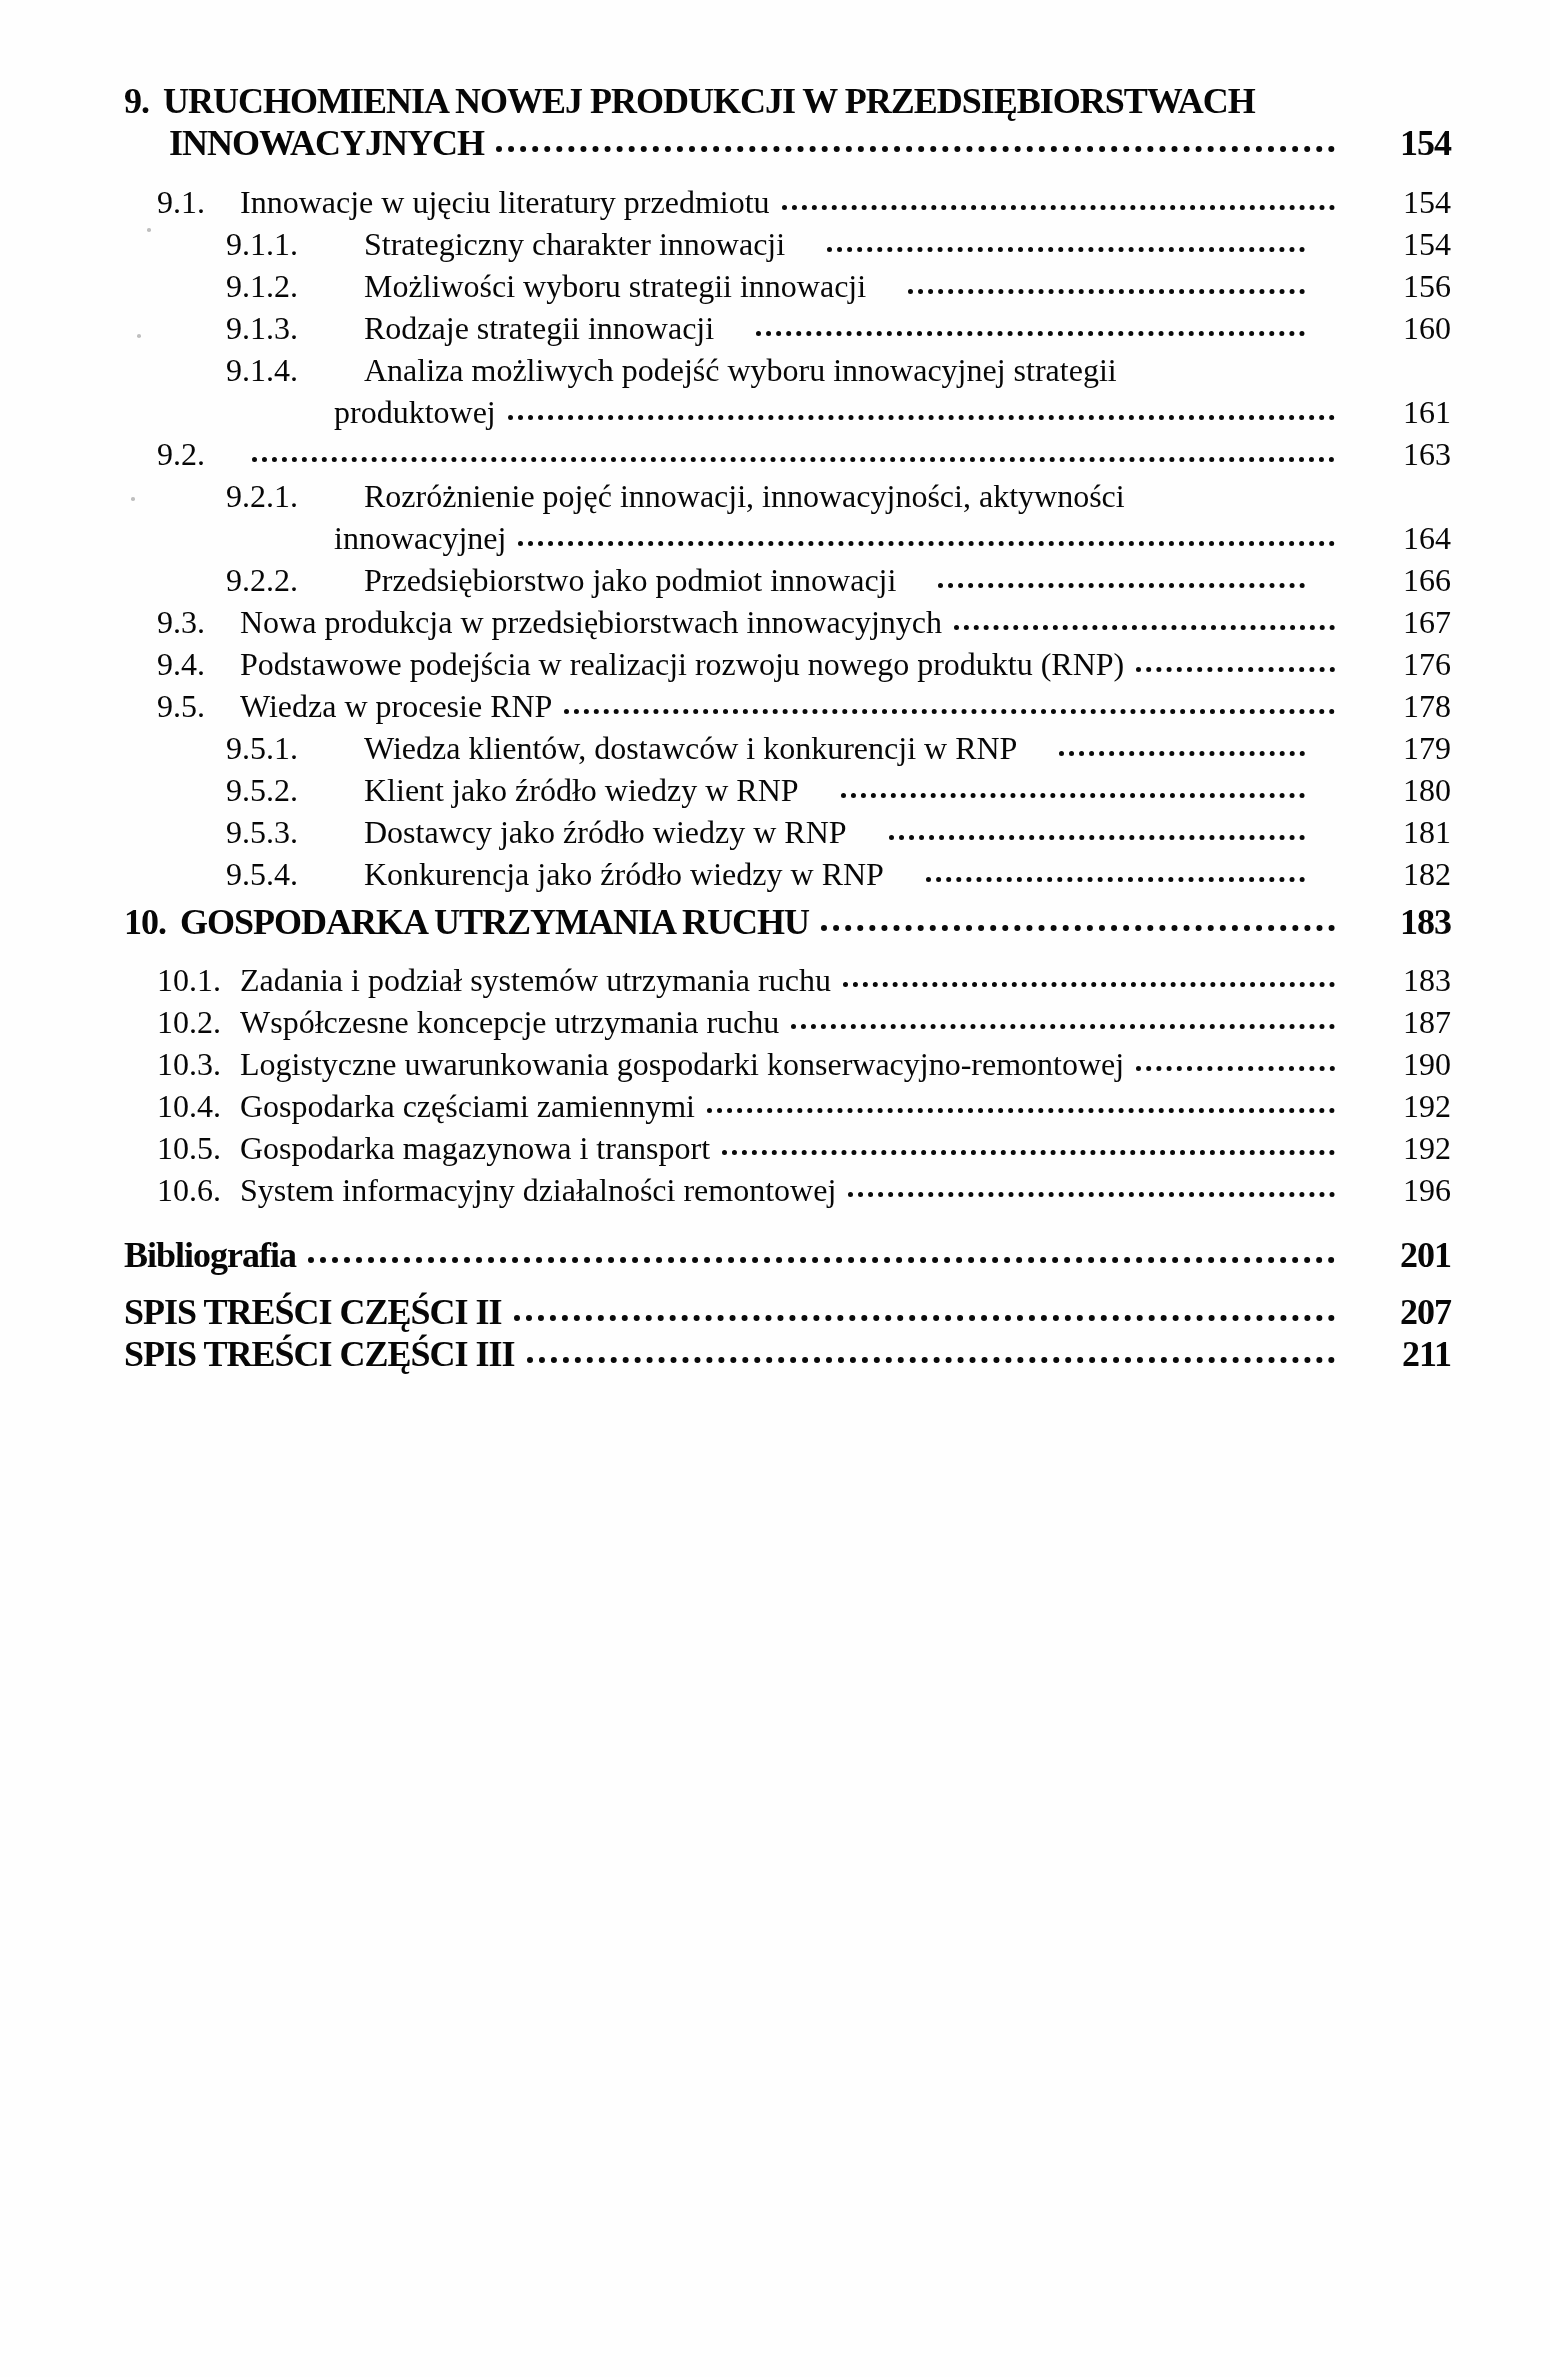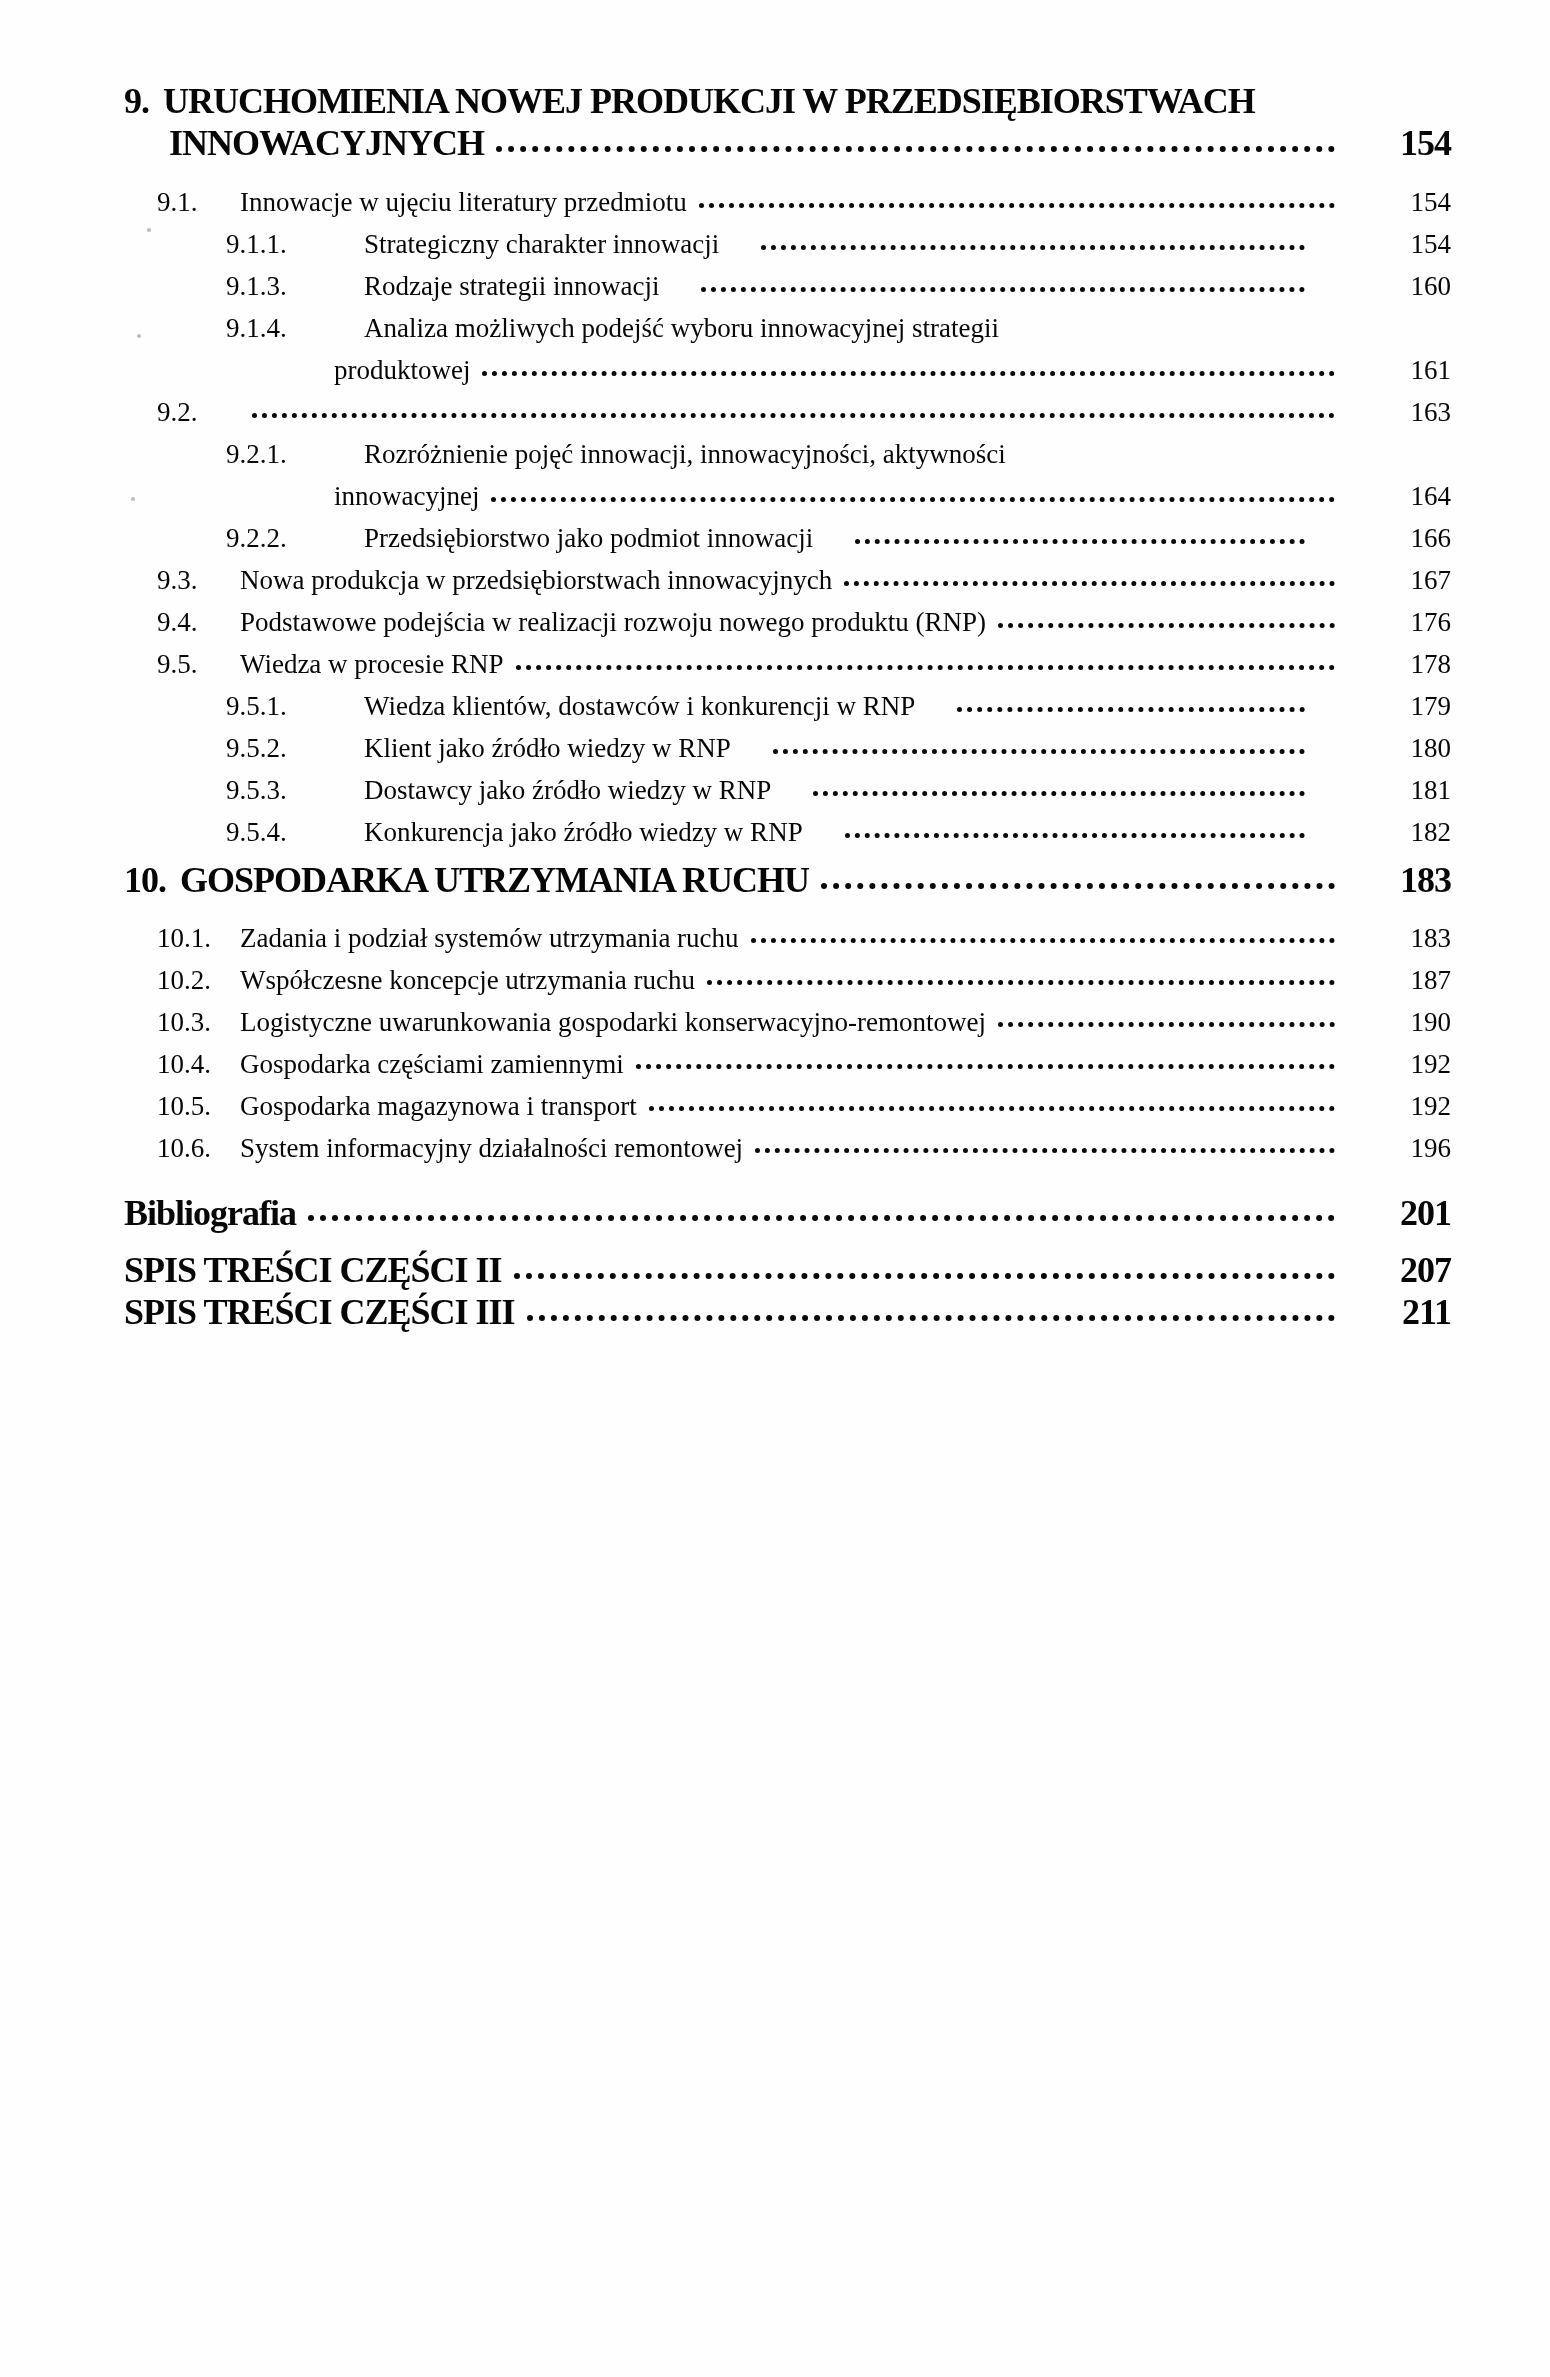--- a/index.html
+++ b/index.html
@@ -16,21 +16,21 @@
     padding: 80px 100px 0 124px;
     font-family: "Liberation Serif", "DejaVu Serif", serif;
     color: #070707;
     overflow: hidden;
   }
   .toc { width: 100%; }
   .row {
     display: flex;
     align-items: baseline;
     line-height: 42px;
-    font-size: 27px;
+    font-size: 32px;
     white-space: nowrap;
   }
   .num { flex: 0 0 auto; }
   .txt { flex: 0 1 auto; white-space: nowrap; }
   
   .h1, .h1c {
     font-weight: bold;
     font-size: 36px;
     letter-spacing: -1px;
   }
@@ -97,20 +97,26 @@
         <span class="leader"></span>
         <span class="page-num">154</span>
       </div>
       <div class="row l3">
         <span class="num">9.1.1.</span>
         <span class="txt">Strategiczny charakter innowacji</span>
         <span class="leader"></span>
         <span class="page-num">154</span>
       </div>
       <div class="row l3">
+        <span class="num">9.1.2.</span>
+        <span class="txt">Możliwości wyboru strategii innowacji</span>
+        <span class="leader"></span>
+        <span class="page-num">156</span>
+      </div>
+      <div class="row l3">
         <span class="num">9.1.3.</span>
         <span class="txt">Rodzaje strategii innowacji</span>
         <span class="leader"></span>
         <span class="page-num">160</span>
       </div>
       <div class="row l3">
         <span class="num">9.1.4.</span>
         <span class="txt">Analiza możliwych podejść wyboru innowacyjnej strategii</span>
       </div>
       <div class="row l3c">

